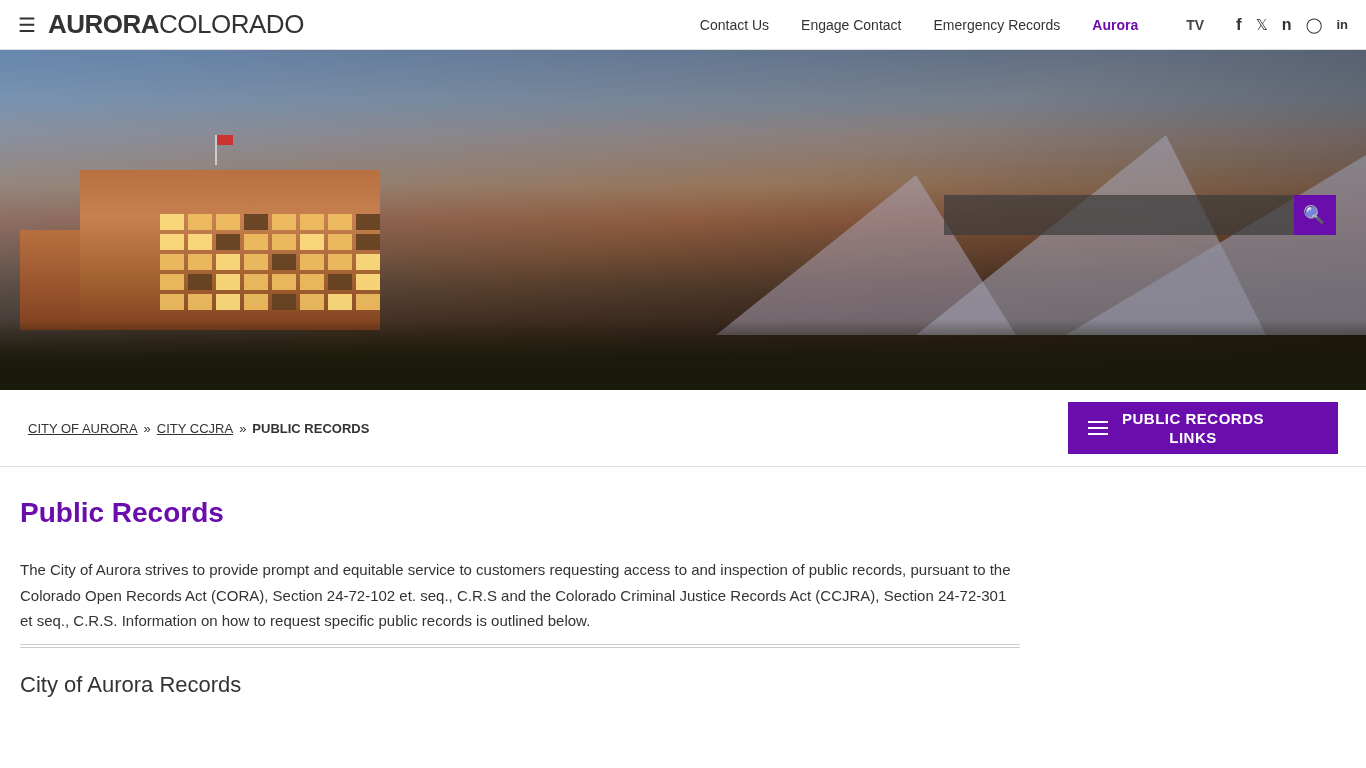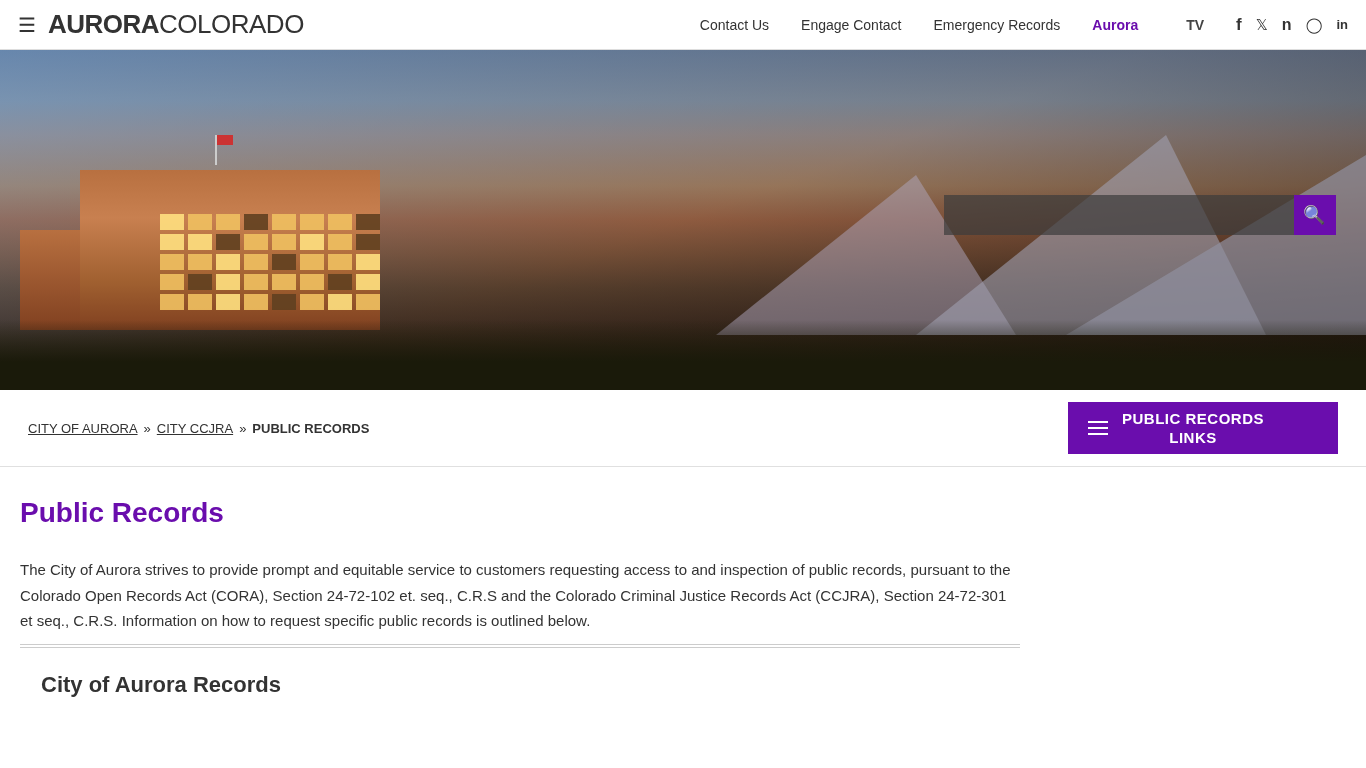--- a/index.html
+++ b/index.html
@@ -296,24 +296,23 @@
       border-top: 1px solid #ccc;
       margin: 10px 0 2px 0;
     }
     .divider2 {
       border: none;
       border-top: 1px solid #ccc;
       margin: 2px 0 24px 0;
     }
     .section-title {
       font-size: 22px;
-      font-weight: bold;
+      font-weight: normal;
       color: #333;
       margin-top: 10px;
-      margin-left: 21px;
     }
 
     
     .flag-pole {
       position: absolute;
       bottom: 165px;
       left: 195px;
       width: 2px;
       height: 30px;
       background: #ccc;

